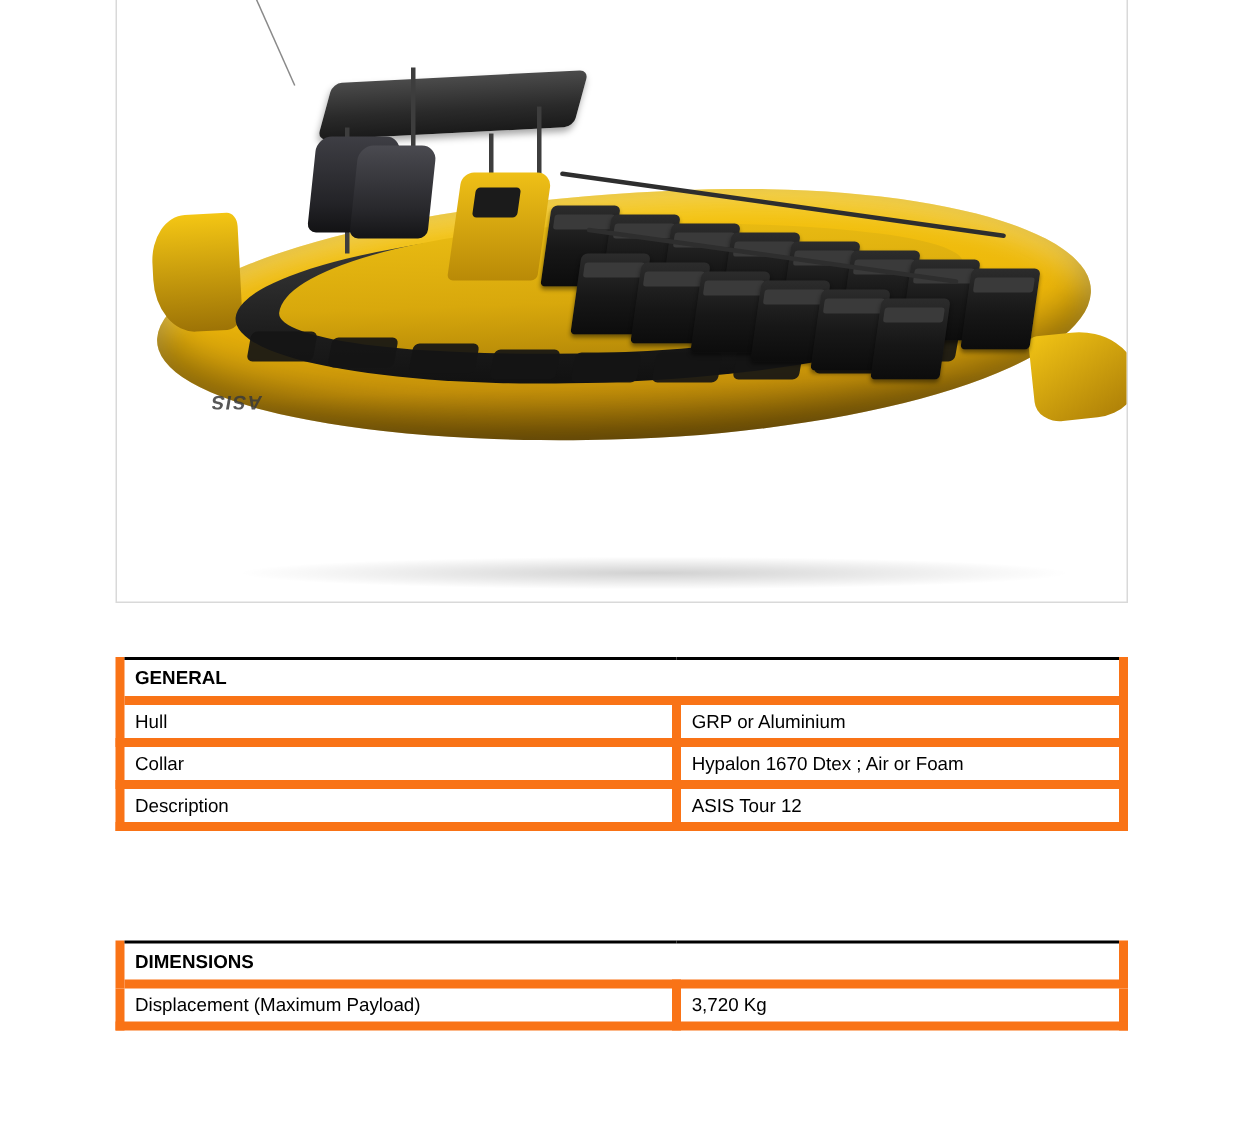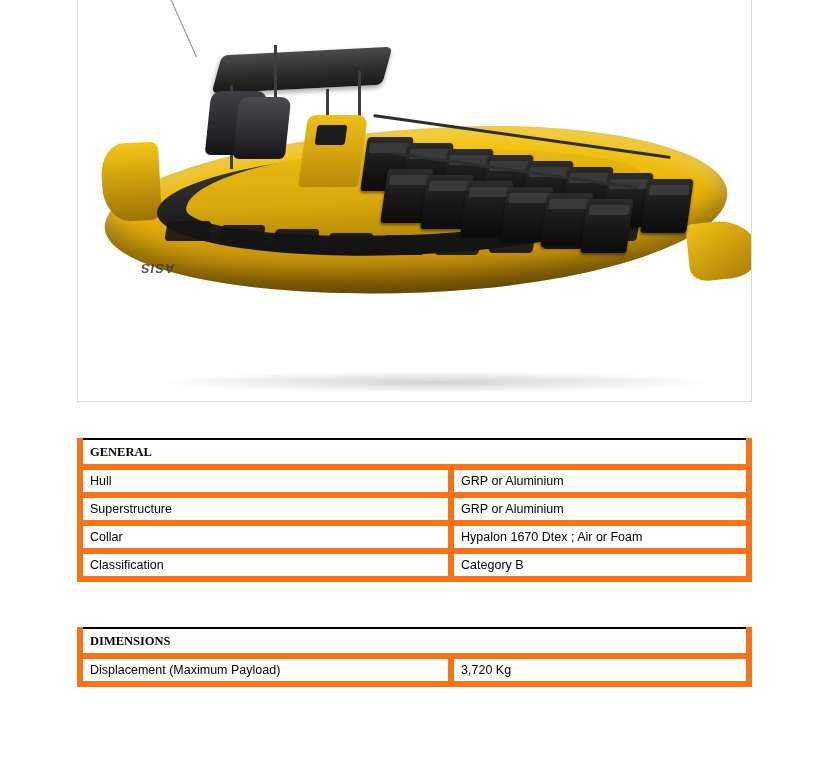--- a/index.html
+++ b/index.html
@@ -245,21 +245,20 @@
     vertical-align: middle;
   }
   .spec-table thead th {
     background: #ffffff;
     font-weight: bold;
     font-size: 12.5px;
     border-top: 2px solid #000000;
     border-bottom: 1px solid #9a9a9a;
     padding-top: 4px;
     padding-bottom: 4px;
-    font-family: Liberation Serif, serif;
   }
   .spec-table td.label { width: 340px; }
   .spec-table td.value { width: 269px; }
 </style>
 </head>
 <body>
 
 <div class="image-panel">
   <div class="boat-stage">
 
@@ -324,30 +323,26 @@
     <tr>
       <th colspan="2">GENERAL</th>
     </tr>
   </thead>
   <tbody>
     <tr>
       <td class="label">Hull</td>
       <td class="value">GRP or Aluminium</td>
     </tr>
     <tr>
-      <td class="label">Superstructure</td>
-      <td class="value">GRP or Aluminium</td>
-    </tr>
-    <tr>
       <td class="label">Collar</td>
       <td class="value">Hypalon 1670 Dtex ; Air or Foam</td>
     </tr>
     <tr>
-      <td class="label">Classification</td>
-      <td class="value">Category B</td>
+      <td class="label">Description</td>
+      <td class="value">ASIS Tour 12</td>
     </tr>
   </tbody>
 </table>
 
 <table class="spec-table dimensions">
   <thead>
     <tr>
       <th colspan="2">DIMENSIONS</th>
     </tr>
   </thead>

